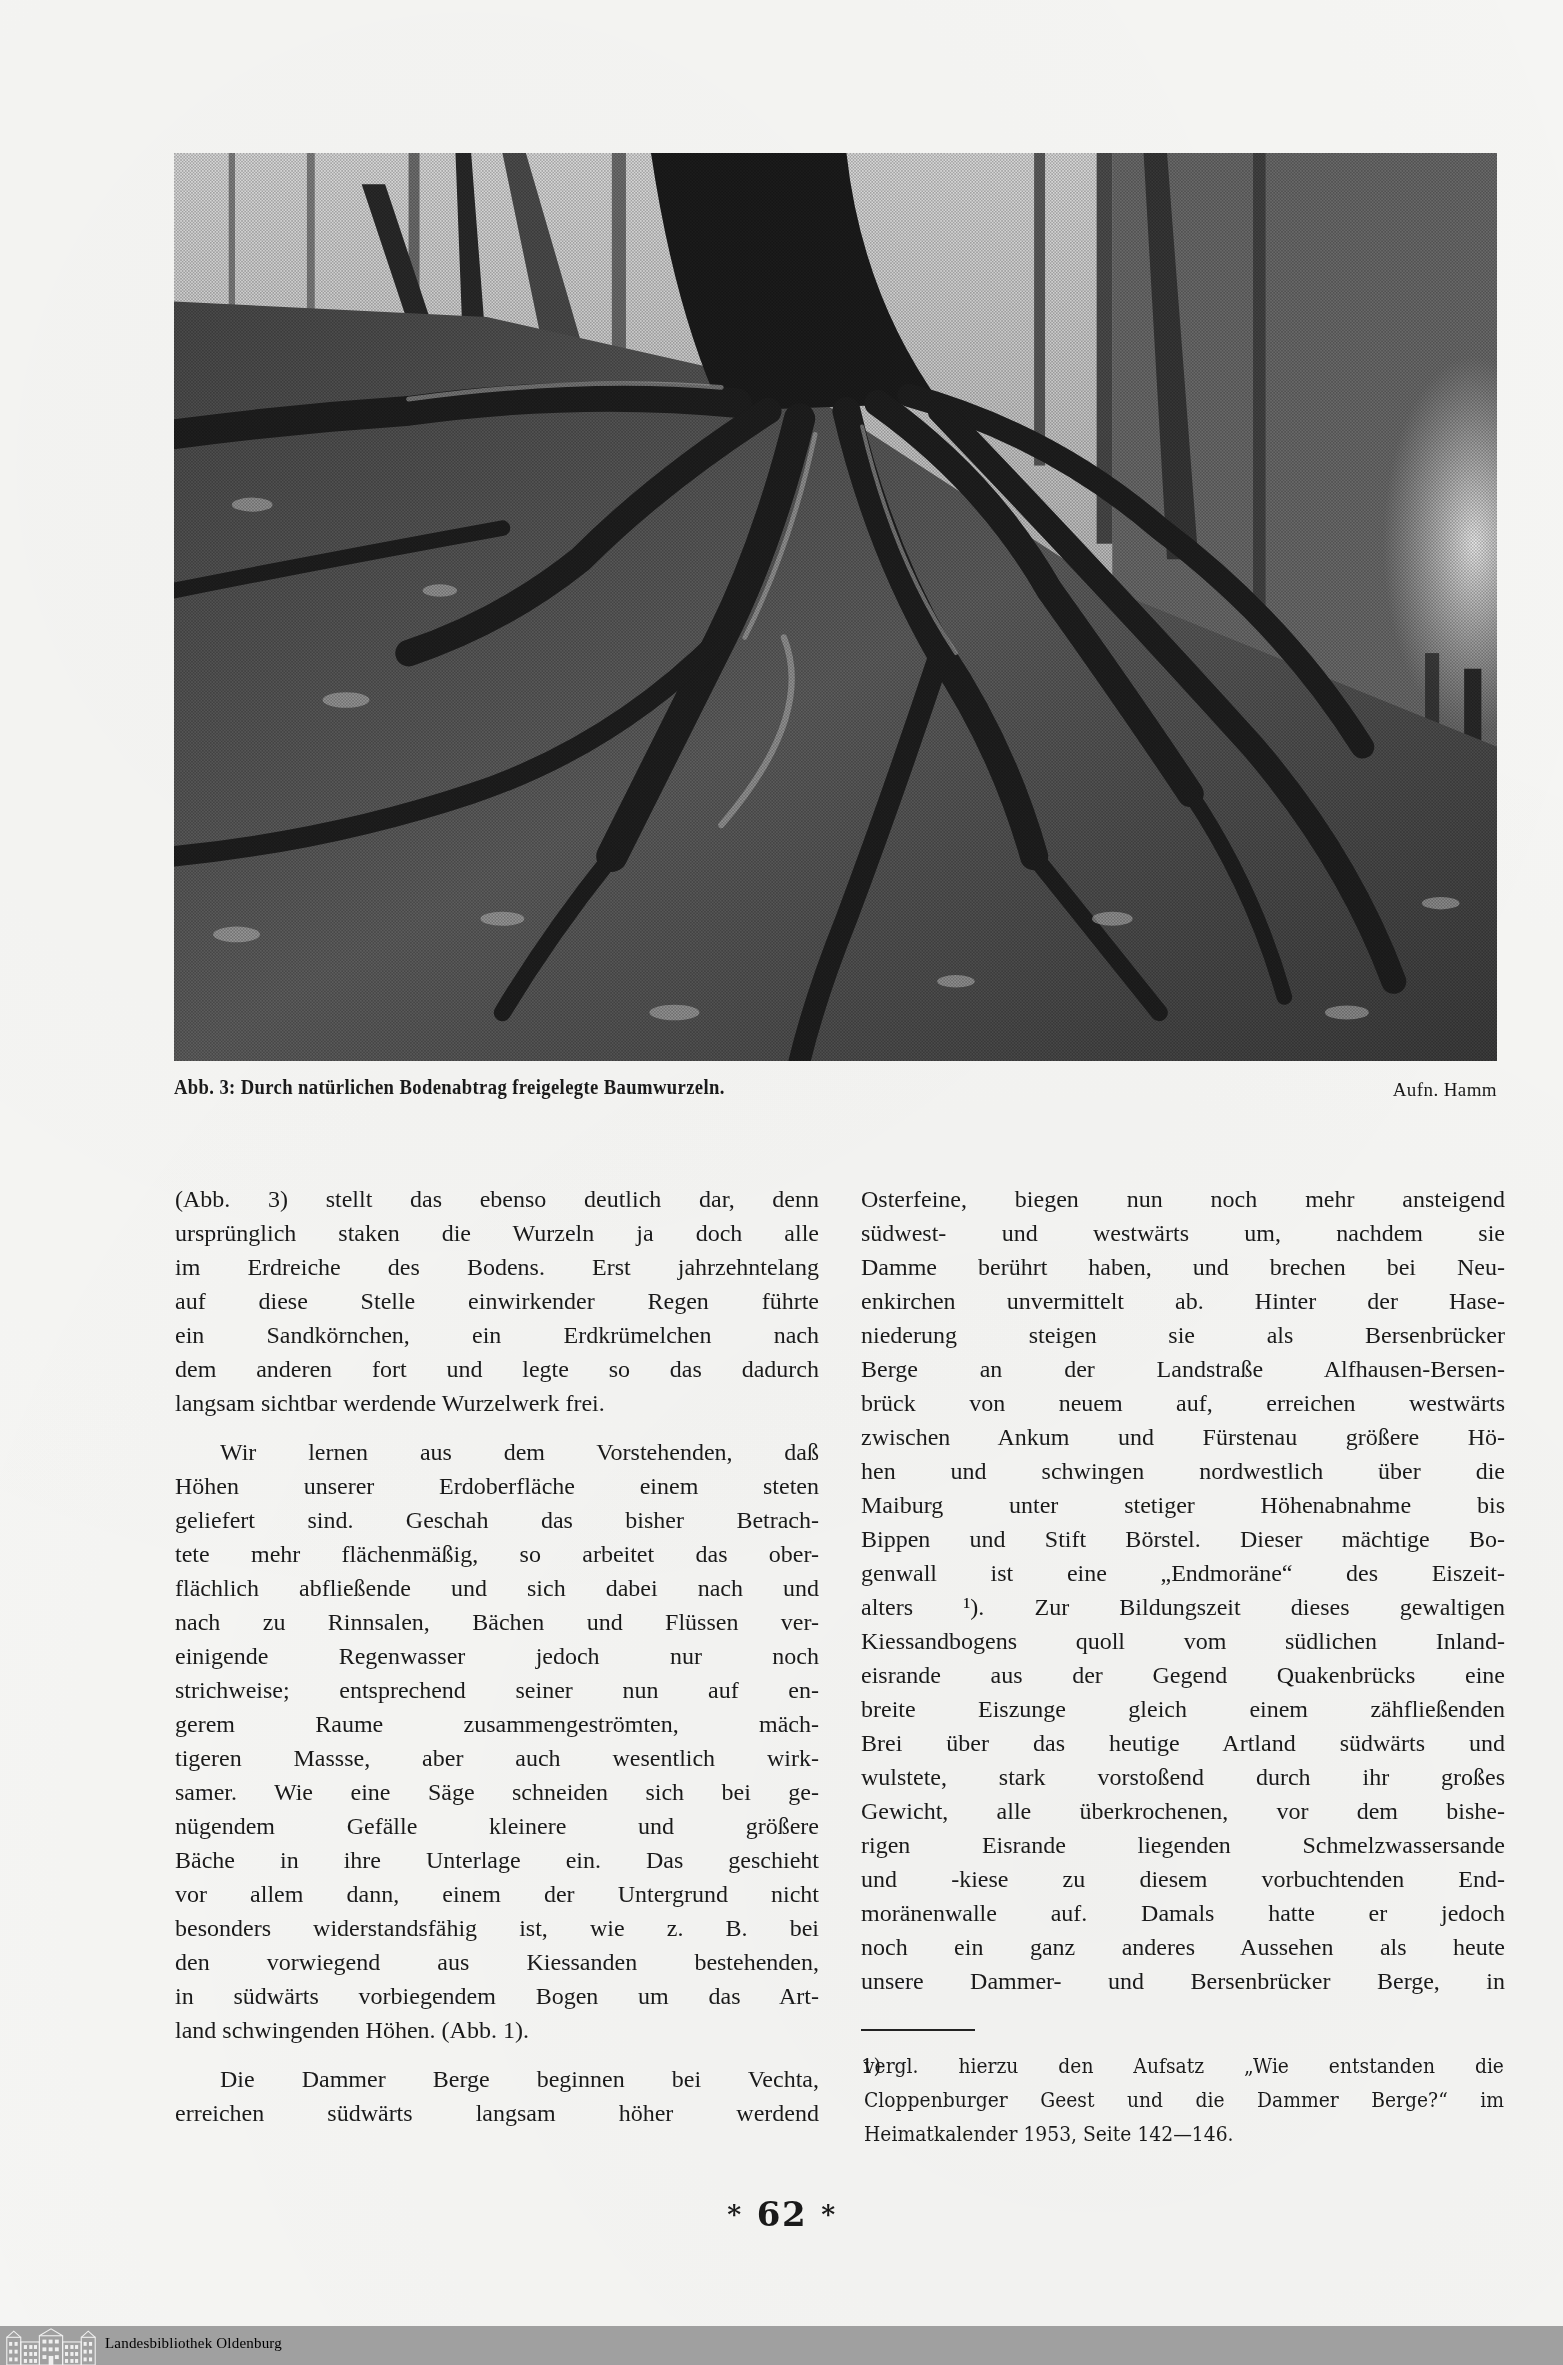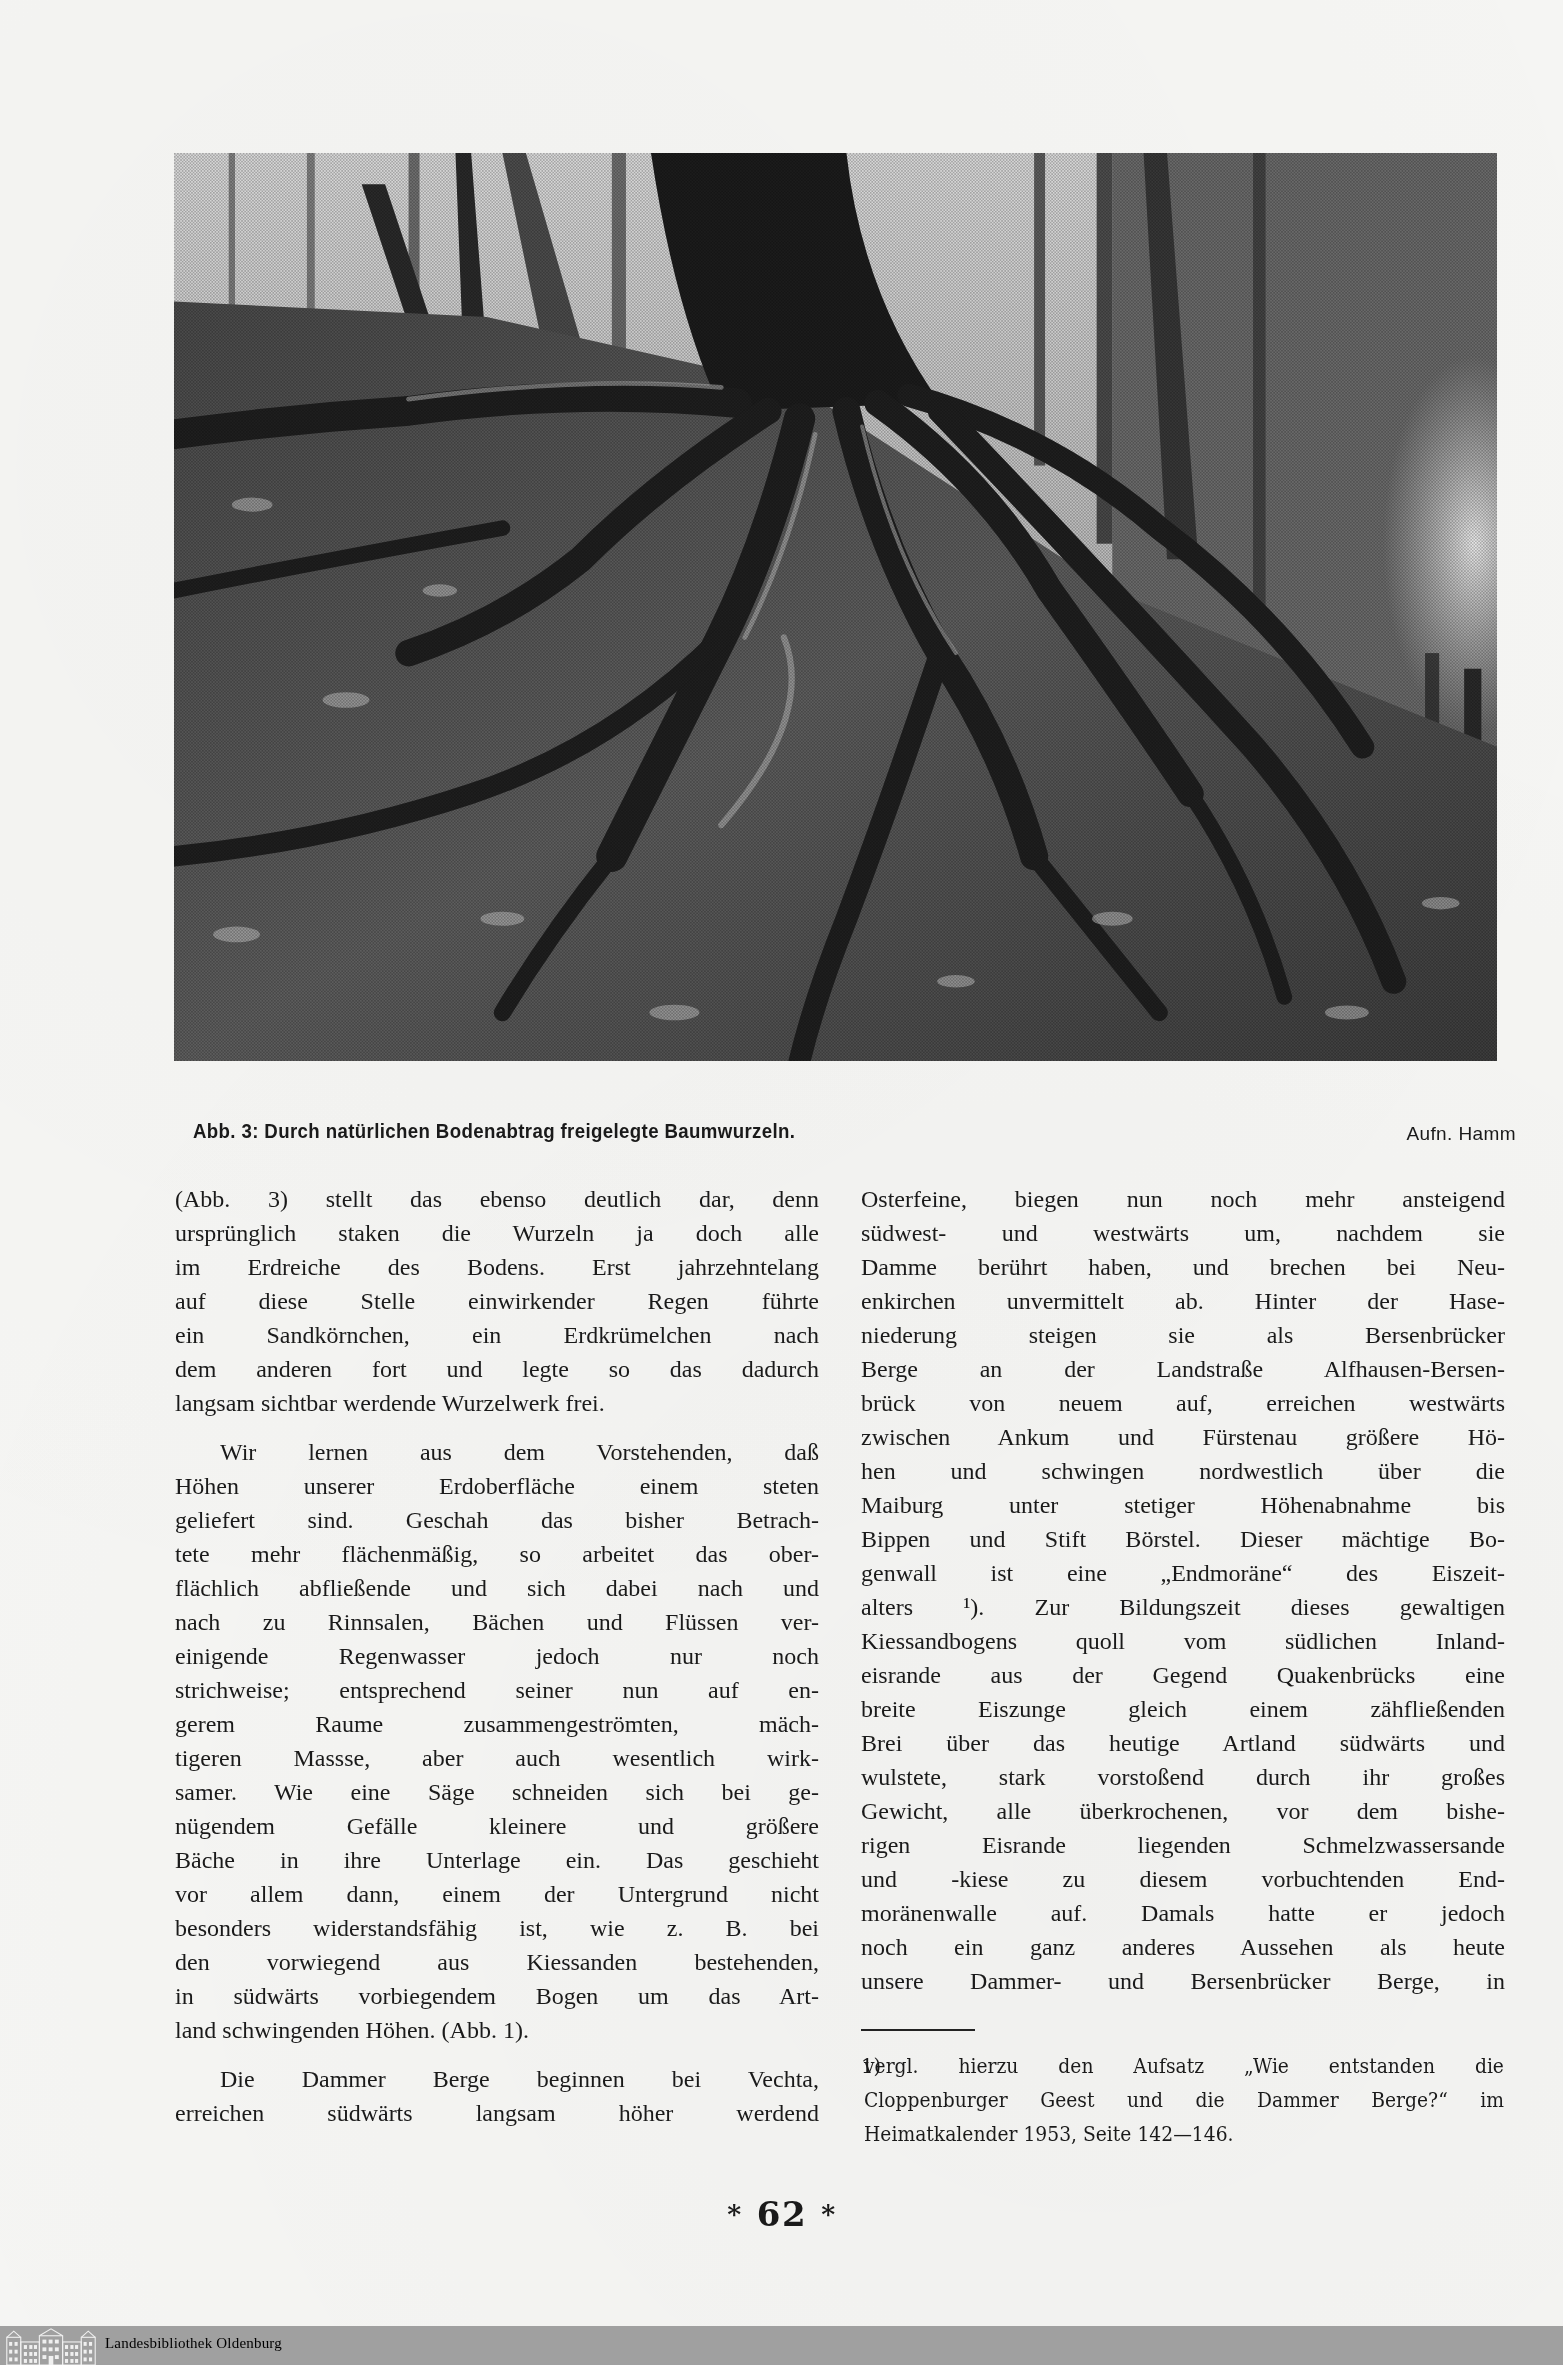--- a/index.html
+++ b/index.html
@@ -32,25 +32,24 @@
     width: 1323px;
     height: 908px;
     overflow: hidden;
     background: #3a3a3a;
   }
   .figure svg { display: block; width: 100%; height: 100%; }
 
   .caption {
     position: absolute;
     left: 174px;
-    top: 1120px;
+    top: 1076px;
     width: 1323px;
     height: 34px;
-    font-family: Liberation Sans, sans-serif;
-    margin-left: 19px;
+    font-family: Liberation Serif, serif;
   }
   .caption-title {
     position: absolute;
     left: 0; top: 0;
     font-size: 20.3px;
     font-weight: bold;
     letter-spacing: 0.4px;
     transform: scaleX(0.92);
     transform-origin: left top;
     white-space: nowrap;

